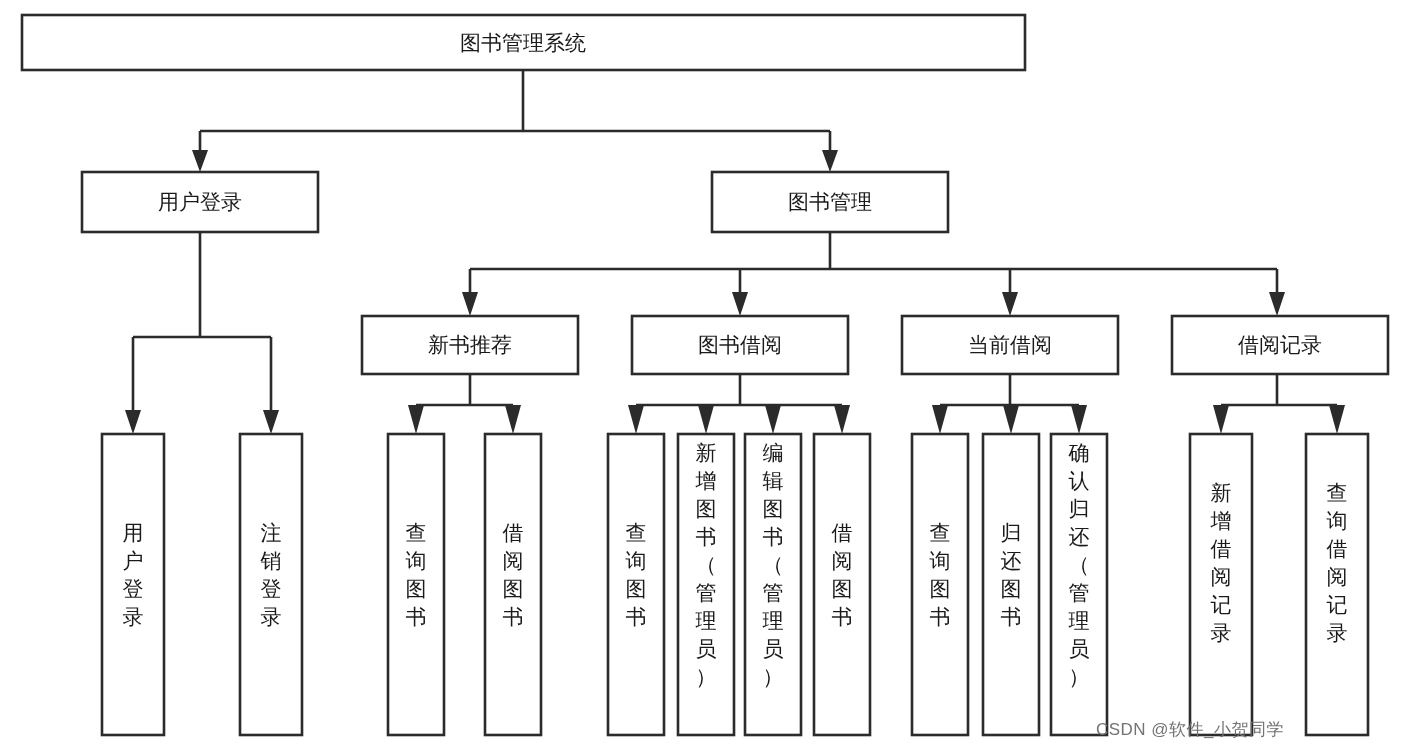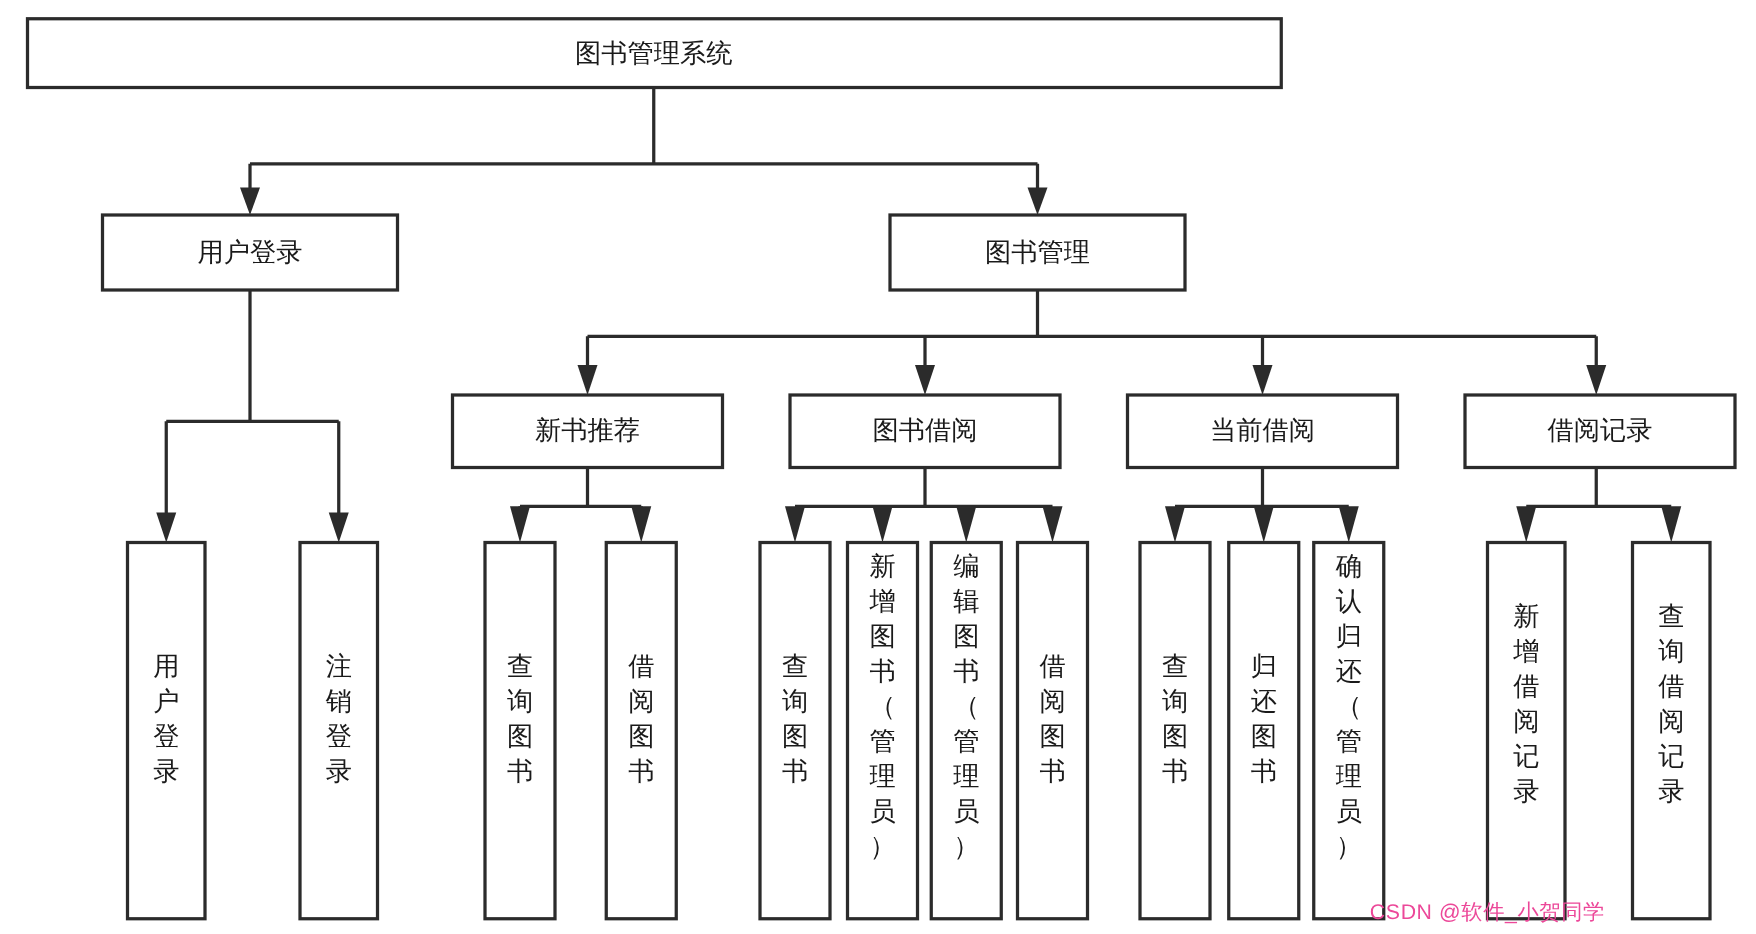--- a/index.html
+++ b/index.html
@@ -57,21 +57,21 @@
     fill: #1a1a1a;
     text-anchor: middle;
     white-space: pre;
   }
   .watermark {
     position: absolute;
     right: 12px;
     bottom: 6px;
     font-family: "Liberation Sans", "DejaVu Sans", sans-serif;
     font-size: 17px;
-    color: #ec4899;
+    color: #737373;
     letter-spacing: 0.5px;
     user-select: none;
     pointer-events: none;
     text-align: right;
   }
 </style>
 </head>
 <body>
 
 <div id="diagram-root">

